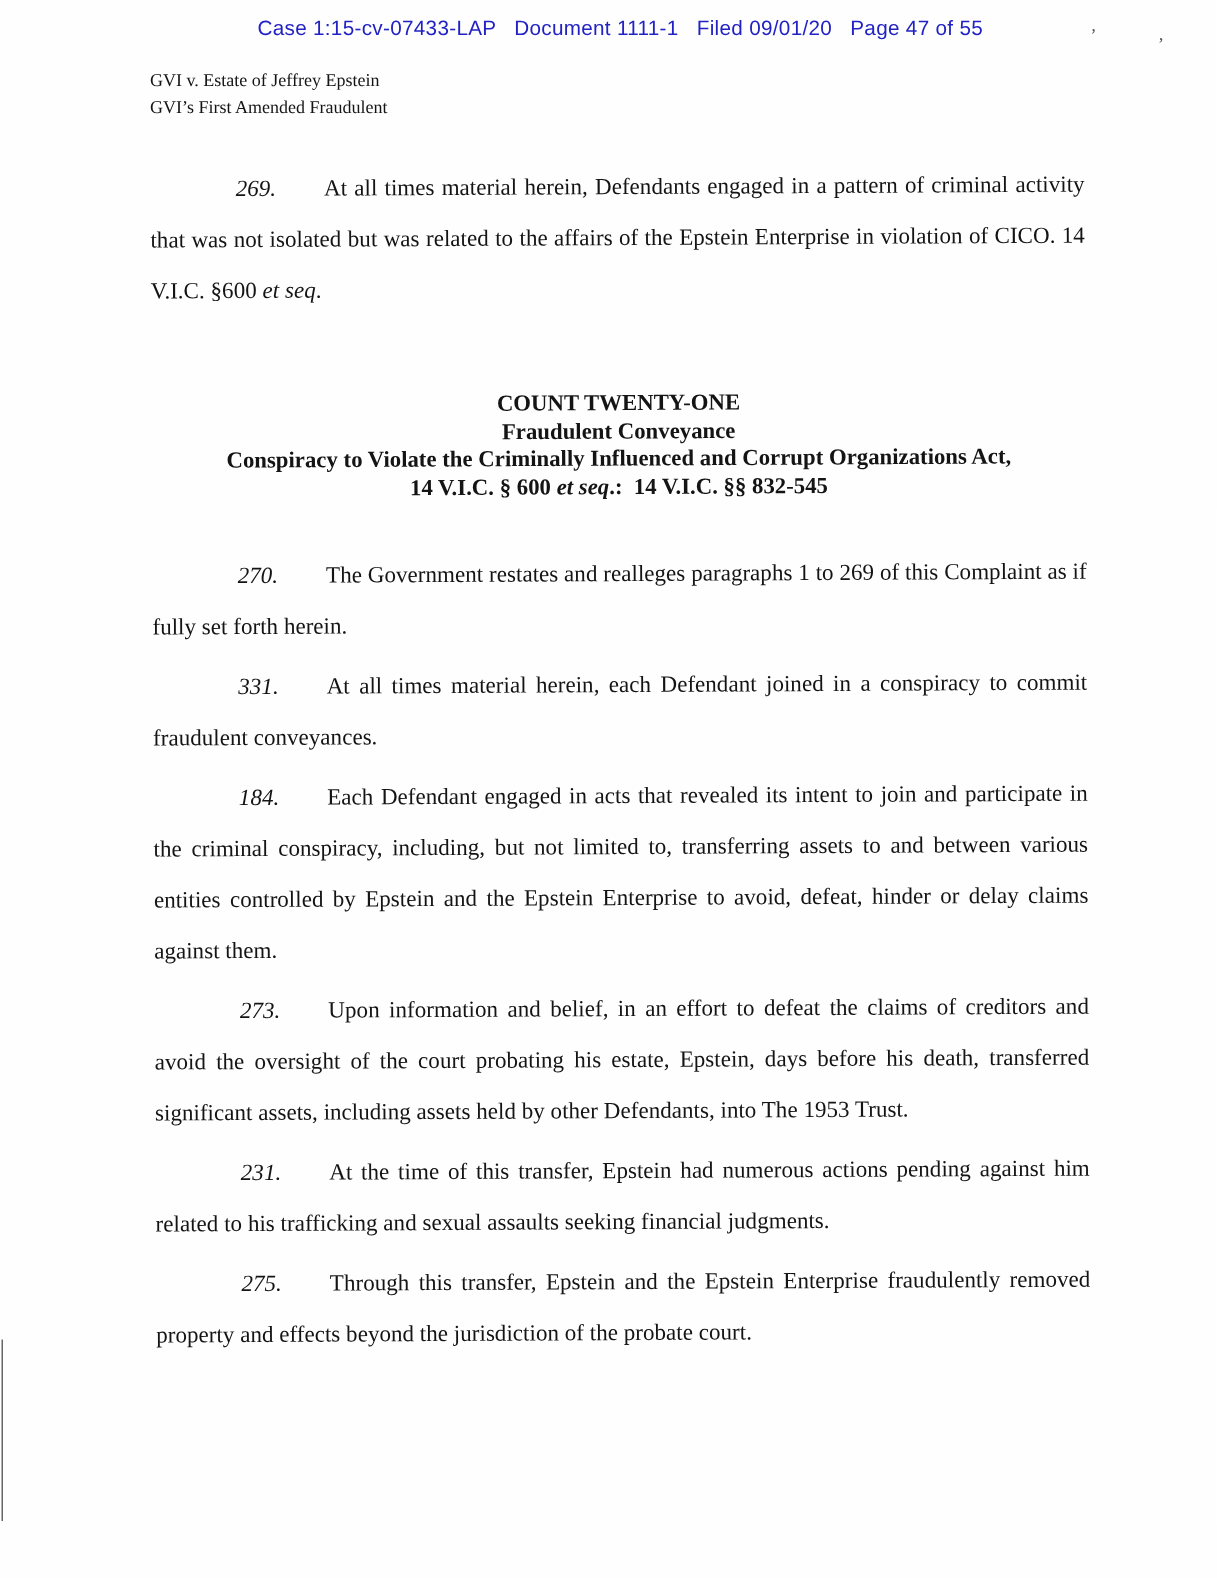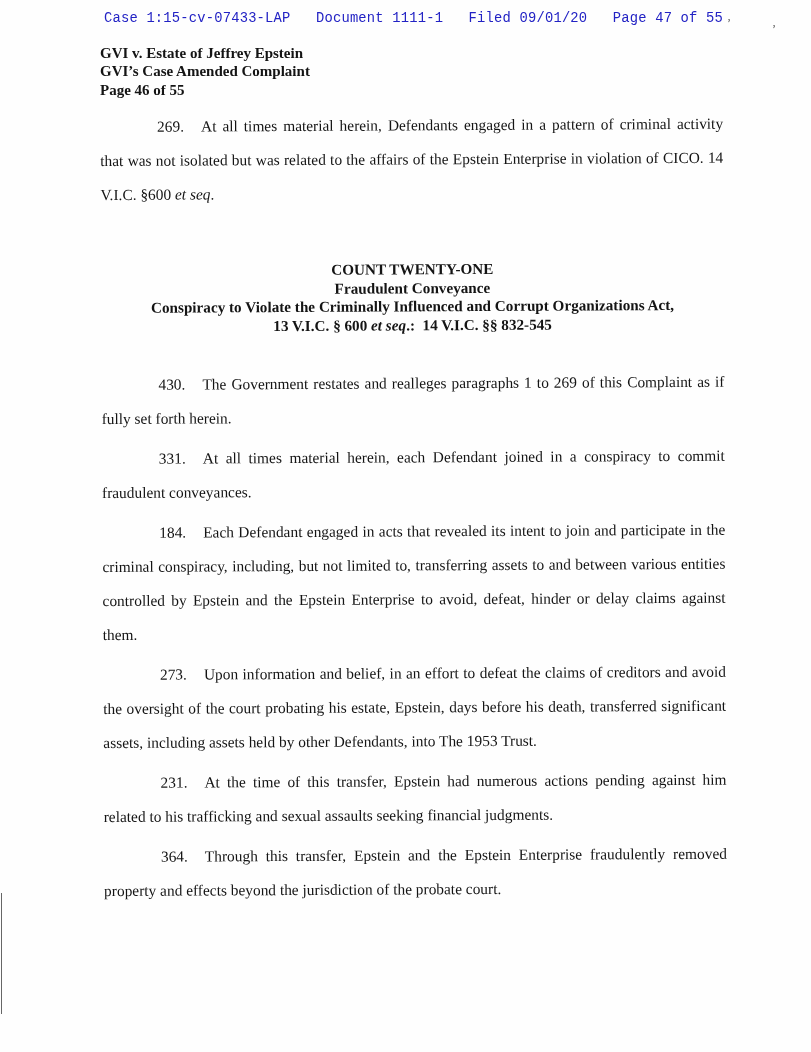--- a/index.html
+++ b/index.html
@@ -13,48 +13,47 @@
     position: relative;
     width: 811px; height: 1052px;
     background: #fefefe;
     overflow: hidden;
   }
   .stamp {
     position: absolute;
     top: 11px; left: 0; width: 100%;
     padding-left: 16px;
     text-align: center;
-    font-family: Liberation Mono, monospace;
+    font-family: Liberation Sans, sans-serif;
     font-size: 13.8px;
     letter-spacing: 0.2px;
     color: var(--stamp-blue, #2222c4);
     white-space: pre;
   }
   .doc-header {
     position: absolute;
     top: 44px; left: 100px;
-    font-size: 15px;
+    font-size: 12px;
     line-height: 18.4px;
-    font-weight: bold;
   }
   .doc-body {
     position: absolute;
     top: 110px; left: 100px;
     width: 623px;
     font-size: 15.4px;
     transform: rotate(-0.3deg);
     transform-origin: 0 0;
   }
   .para {
     text-align: justify;
     text-indent: 57px;
     line-height: 34px;
   }
   .para + .para { margin-top: 6px; }
-  .num { margin-right: 17px; }
+  .num { margin-right: 32px; font-style: italic; }
   .count-heading {
     margin-top: 50px;
     margin-bottom: 32px;
     text-align: center;
     font-weight: bold;
     font-size: 15.2px;
     line-height: 18.6px;
   }
   .pre-line { white-space: pre; }
   .speck {
@@ -78,41 +77,40 @@
 <div class="page">
 
   <div class="stamp">Case 1:15-cv-07433-LAP   Document 1111-1   Filed 09/01/20   Page 47 of 55</div>
 
   <span class="speck speck1">’</span>
   <span class="speck speck2">’</span>
   <div class="edge-line"></div>
 
   <div class="doc-header">
     <div>GVI v. Estate of Jeffrey Epstein</div>
-    <div>GVI’s Case Amended Complaint</div>
-    <div><span>Page </span><b>46</b><span> of </span><b>55</b></div>
+    <div>GVI’s First Amended Fraudulent</div>
   </div>
 
   <div class="doc-body">
 
     <p class="para"><span class="num">269.</span><span>At all times material herein, Defendants engaged in a pattern of criminal activity that was not isolated but was related to the affairs of the Epstein Enterprise in violation of CICO. 14 V.I.C. §600 </span><i>et seq</i><span>.</span></p>
 
     <div class="count-heading">
       <div>COUNT TWENTY-ONE</div>
       <div>Fraudulent Conveyance</div>
       <div>Conspiracy to Violate the Criminally Influenced and Corrupt Organizations Act,</div>
-      <div class="pre-line"><span>13 V.I.C. § 600 </span><i>et seq</i><span>.:  14 V.I.C. §§ 832-545</span></div>
+      <div class="pre-line"><span>14 V.I.C. § 600 </span><i>et seq</i><span>.:  14 V.I.C. §§ 832-545</span></div>
     </div>
 
-    <p class="para"><span class="num">430.</span><span>The Government restates and realleges paragraphs 1 to 269 of this Complaint as if fully set forth herein.</span></p>
+    <p class="para"><span class="num">270.</span><span>The Government restates and realleges paragraphs 1 to 269 of this Complaint as if fully set forth herein.</span></p>
 
     <p class="para"><span class="num">331.</span><span>At all times material herein, each Defendant joined in a conspiracy to commit fraudulent conveyances.</span></p>
 
     <p class="para"><span class="num">184.</span><span>Each Defendant engaged in acts that revealed its intent to join and participate in the criminal conspiracy, including, but not limited to, transferring assets to and between various entities controlled by Epstein and the Epstein Enterprise to avoid, defeat, hinder or delay claims against them.</span></p>
 
     <p class="para"><span class="num">273.</span><span>Upon information and belief, in an effort to defeat the claims of creditors and avoid the oversight of the court probating his estate, Epstein, days before his death, transferred significant assets, including assets held by other Defendants, into The 1953 Trust.</span></p>
 
     <p class="para"><span class="num">231.</span><span>At the time of this transfer, Epstein had numerous actions pending against him related to his trafficking and sexual assaults seeking financial judgments.</span></p>
 
-    <p class="para"><span class="num">364.</span><span>Through this transfer, Epstein and the Epstein Enterprise fraudulently removed property and effects beyond the jurisdiction of the probate court.</span></p>
+    <p class="para"><span class="num">275.</span><span>Through this transfer, Epstein and the Epstein Enterprise fraudulently removed property and effects beyond the jurisdiction of the probate court.</span></p>
 
   </div>
 </div>
 
 </body></html>

